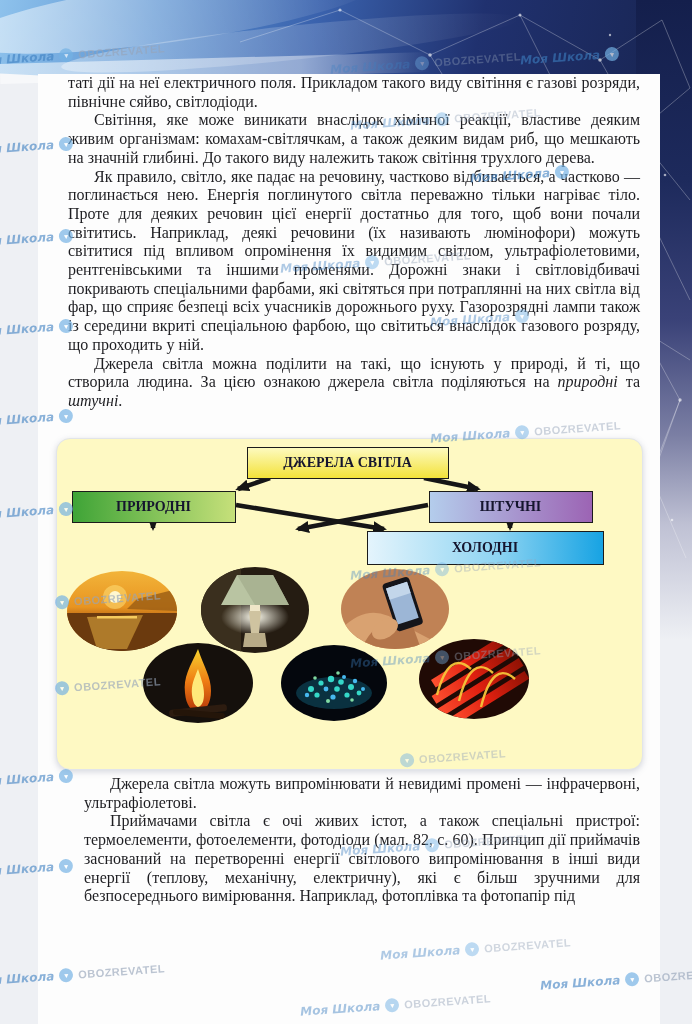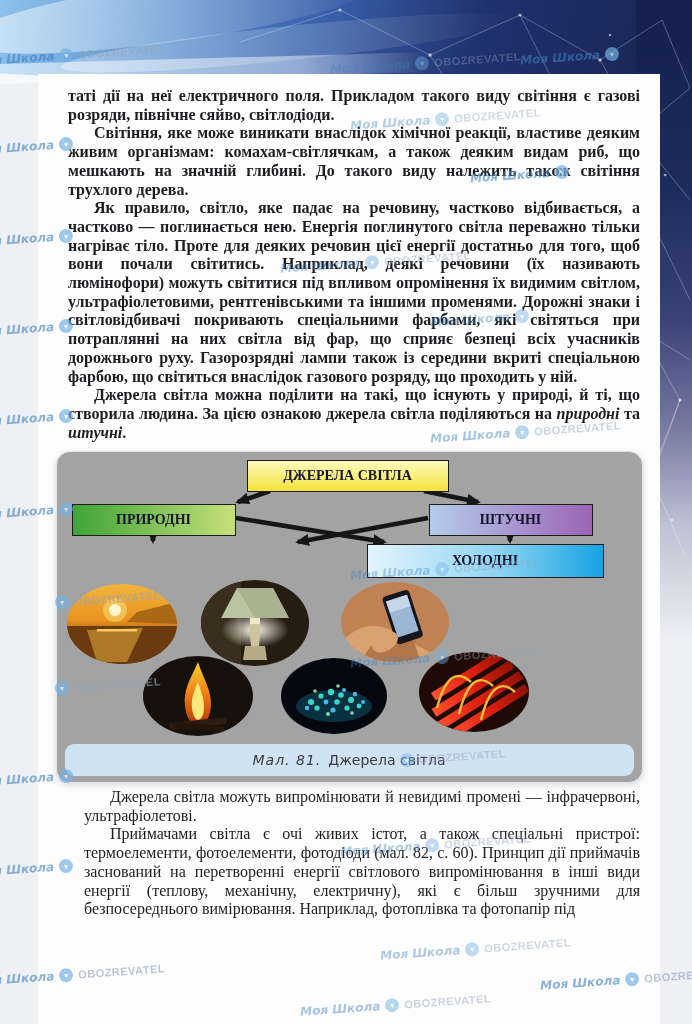--- a/index.html
+++ b/index.html
@@ -22,29 +22,29 @@
   svg.constellation{position:absolute;left:0;top:0;z-index:2;pointer-events:none;}
 
   
   .gear{position:absolute;left:622px;top:8px;width:66px;height:66px;z-index:4;}
   .gear .gear-num{position:absolute;left:0;top:0;width:66px;height:66px;display:flex;align-items:center;justify-content:center;
     color:#ffffff;font:bold 15px "Liberation Sans",sans-serif;}
 
   
   .page-card{position:absolute;left:38px;top:74px;width:622px;height:950px;background:#fdfdfd;z-index:3;}
   .text-block{padding:0 20px 0 30px;}
-  .text1{padding-top:13px;height:360px;overflow:hidden;font-weight:bold;}
+  .text1{padding-top:0;height:360px;overflow:hidden;}
   .text2{padding-top:5px;margin-left:16px;}
   p.bp{margin:0;font-size:16px;line-height:18.7px;text-align:justify;color:#1e1e22;text-indent:26px;}
   p.bp.noind{text-indent:0;}
   p.bp.bold{font-weight:bold;}
   p.bp i{font-style:italic;}
 
   
-  .figure-card{margin:4px auto 0;width:585px;height:330px;position:relative;background:#a3a3a3;
+  .figure-card{margin:4px auto 0;width:585px;height:330px;position:relative;background:#fef9c3;
     border:1px solid #e2e5e9;border-radius:14px;box-shadow:0 2px 6px rgba(110,120,145,.28);}
   .diagram{position:absolute;left:0;top:0;width:585px;height:292px;}
   svg.arrows{position:absolute;left:0;top:0;}
   .dbox{position:absolute;display:flex;align-items:center;justify-content:center;
     border:1.6px solid #1b1b1b;font:bold 14px "Liberation Serif",serif;color:#15152e;text-align:center;}
   .dbox.root{left:190px;top:8px;width:200px;height:30px;
     background:linear-gradient(180deg,#fdfabe 0%,var(--box-root-yellow) 100%);}
   .dbox.natural{left:15px;top:52px;width:162px;height:30px;
     background:linear-gradient(90deg,var(--box-natural-l) 0%,var(--box-natural-r) 100%);}
   .dbox.artificial{left:372px;top:52px;width:162px;height:30px;
@@ -275,24 +275,20 @@
               <rect x="12" y="60" width="90" height="9" fill="url(#coil)"></rect>
             </g>
             <g stroke="#f6c63a" stroke-width="2.4" fill="none" opacity=".95">
               <path d="M18,56 Q30,10 52,30"></path>
               <path d="M40,62 Q52,14 74,34"></path>
               <path d="M62,68 Q74,20 96,40"></path>
             </g>
           </g>
         </svg>
       </div>
-      <figcaption class="caption-bar">
-        <span class="cap-label">Мал. 81.</span>
-        <span class="cap-title">Джерела світла</span>
-      </figcaption>
     </figure>
 
     <div class="text-block text2">
       <p class="bp">Джерела світла можуть випромінювати й невидимі промені — інфрачервоні, ультрафіолетові.</p>
       <p class="bp">Приймачами світла є очі живих істот, а також спеціальні пристрої: термоелементи, фотоелементи, фотодіоди (мал. 82, с. 60). Принцип дії приймачів заснований на перетворенні енергії світлового випромінювання в інші види енергії (теплову, механічну, електричну), які є більш зручними для безпосереднього вимірювання. Наприклад, фотоплівка та фотопапір під</p>
     </div>
   </div>
 
   <div class="wm" style="left:-26px;top:48px">
       <span class="wm-school">Моя Школа</span>

